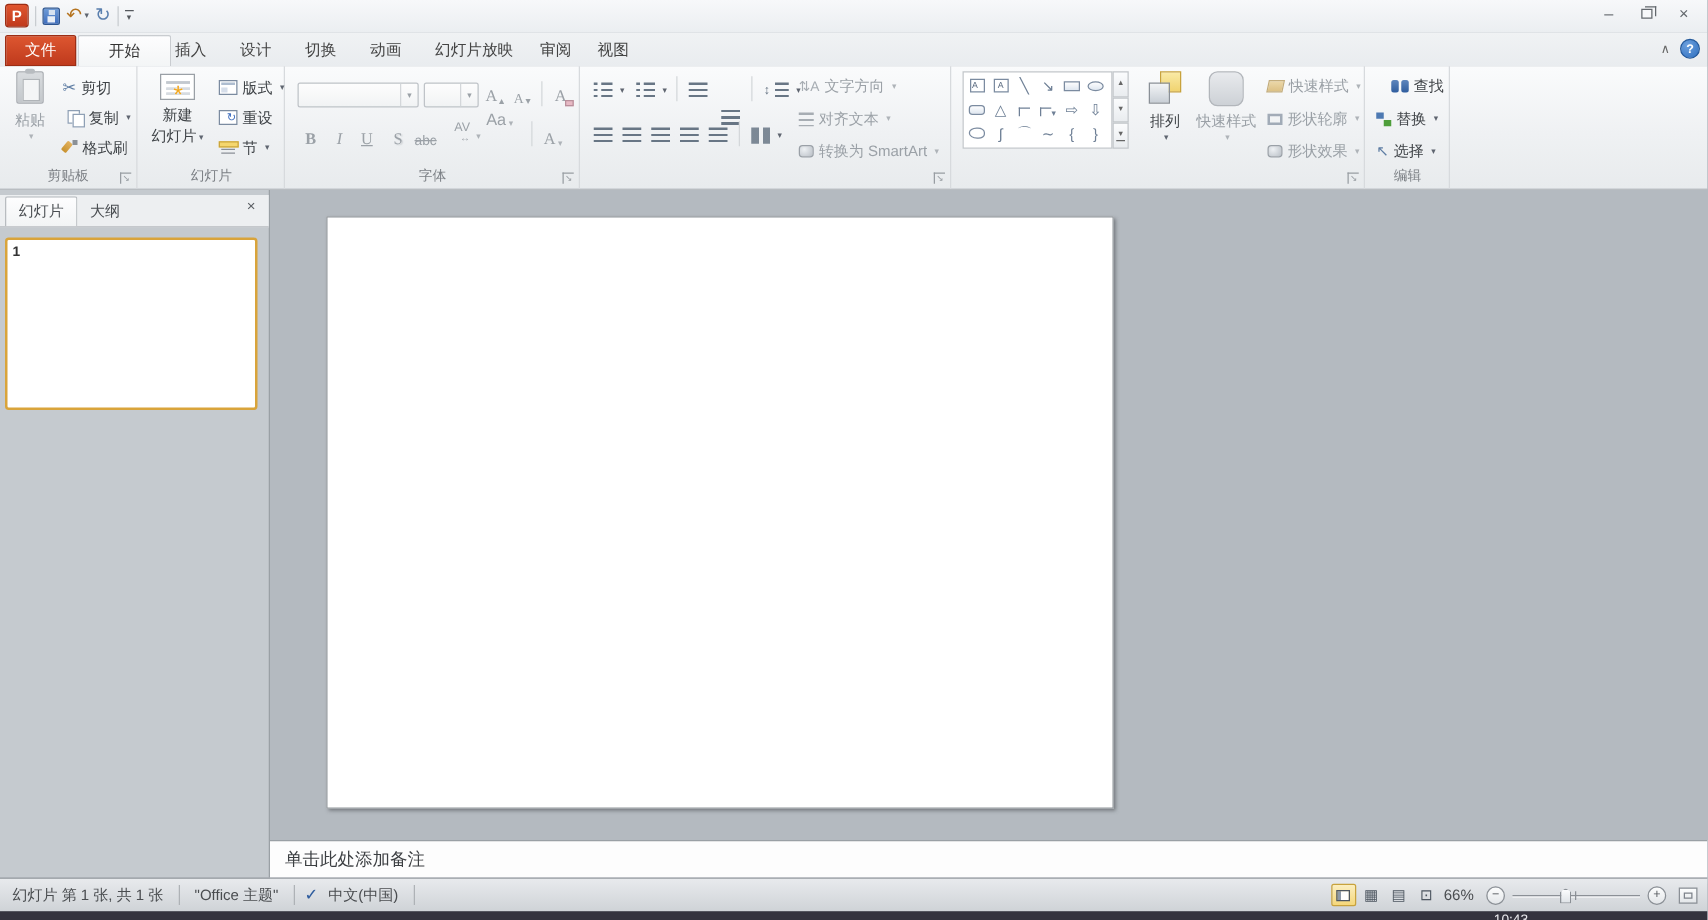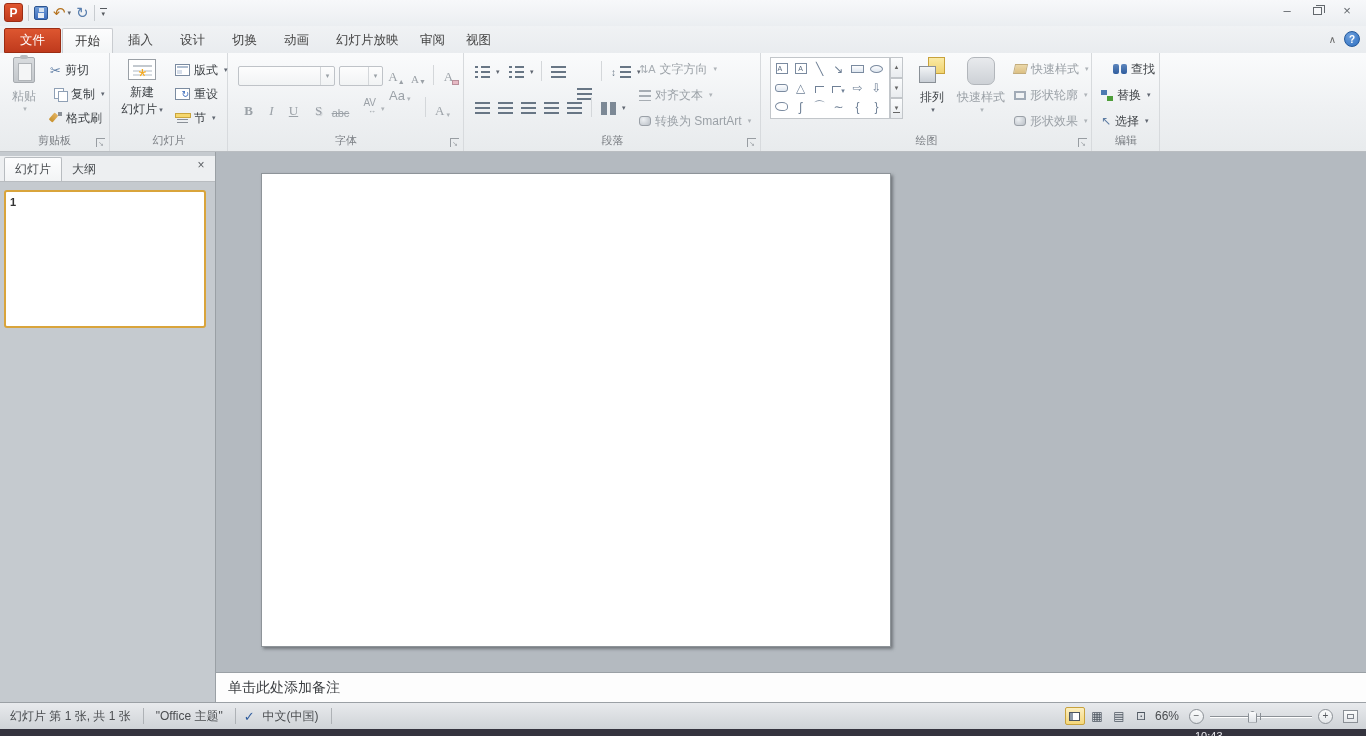--- a/index.html
+++ b/index.html
@@ -24,21 +24,21 @@
   .qmore{display:flex;flex-direction:column;align-items:center;font-size:7px;color:#55595e}
   .qmore b{display:block;width:7px;height:1px;background:#55595e;margin-bottom:1px}
   .title{position:absolute;left:0;right:0;top:5px;text-align:center;font-size:13px;color:#3a3a3a}
   .winbtns{position:absolute;right:4px;top:0;display:flex}
   .wb{width:30px;height:21px;display:flex;align-items:center;justify-content:center;color:#63686d;font-size:13px}
   .ico-restore{width:9px;height:8px;border:1px solid #63686d;position:relative;background:#f7f8fa}
   .ico-restore::before{content:"";position:absolute;left:2px;top:-3px;width:8px;height:7px;border:1px solid #63686d;border-bottom:none;border-left:none}
 
   
   .tabrow{position:absolute;left:0;top:26px;right:0;height:27px;background:linear-gradient(#f0f2f4,#e9ecef)}
-  .rtab{position:absolute;top:2px;height:25px;padding:0 12px;display:flex;align-items:center;font-size:12.5px;color:#444;border-radius:2px 2px 0 0}
+  .rtab{position:absolute;top:2px;height:25px;padding:0 24px;display:flex;align-items:center;font-size:12.5px;color:#444;border-radius:2px 2px 0 0}
   .rtab-file{left:4px;background:linear-gradient(#dd5630,#bf3a1d);border:1px solid #9c2d14;color:#fff;padding:0 15px}
   .rtab-active{background:linear-gradient(#fdfdfe,#f3f5f6);border:1px solid #c9ccd0;border-bottom:none;color:#333}
   .ribbonctl{position:absolute;right:6px;top:31px;display:flex;align-items:center;gap:8px}
   .chev{font-size:10px;color:#666}
   .helpb{width:16px;height:16px;border-radius:50%;background:radial-gradient(circle at 35% 30%,#6da0dd,#2e6fc0);color:#fff;font-size:10px;font-weight:bold;display:flex;align-items:center;justify-content:center;border:1px solid #24599b}
 
   
   .ribbon{position:absolute;left:0;top:53px;right:0;height:99px;background:linear-gradient(#fafbfc,#eff1f3 55%,#e8ebed);border-bottom:1px solid #b9bdc1}
   .grp{position:absolute;top:0;height:98px;border-right:1px solid #d7dadd}
   .gl{position:absolute;bottom:3px;left:0;right:0;text-align:center;font-size:11px;color:#7b7f84}
@@ -365,21 +365,20 @@
       <div class="sbtn dis" style="left:172px;top:31px">
         <span class="ln dis2" style="width:12px;height:11px"></span>
         <span>对齐文本</span>
         <span class="dd dis">▾</span>
       </div>
       <div class="sbtn dis" style="left:172px;top:57px">
         <span class="ico-effect"></span>
         <span>转换为 SmartArt</span>
         <span class="dd dis">▾</span>
       </div>
-      <div class="gl">段落</div>
       <span class="lau"></span>
     </div>
 
     <div class="grp" style="left:762px;width:330px">
       <div class="gallery">
         <span class="cell">
             <span class="shp-tb">A</span>
           </span>
         <span class="cell">
             <span class="shp-tb" style="text-align:center;padding:0">A</span>
@@ -437,21 +436,20 @@
       <div class="sbtn dis" style="left:250px;top:31px">
         <span class="ico-outline"></span>
         <span>形状轮廓</span>
         <span class="dd dis">▾</span>
       </div>
       <div class="sbtn dis" style="left:250px;top:57px">
         <span class="ico-effect"></span>
         <span>形状效果</span>
         <span class="dd dis">▾</span>
       </div>
-      <div class="gl">绘图</div>
       <span class="lau"></span>
     </div>
 
     <div class="grp" style="left:1093px;width:67px">
       <div class="sbtn" style="left:18px;top:5px">
         <span class="ico-find"></span>
         <span>查找</span>
       </div>
       <div class="sbtn" style="left:6px;top:31px">
         <span class="ico-replace"></span>

